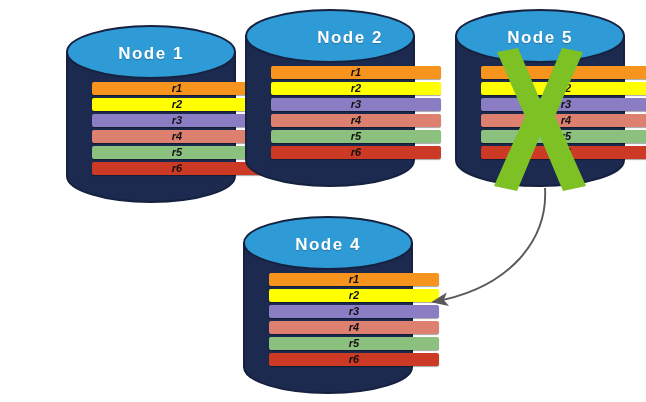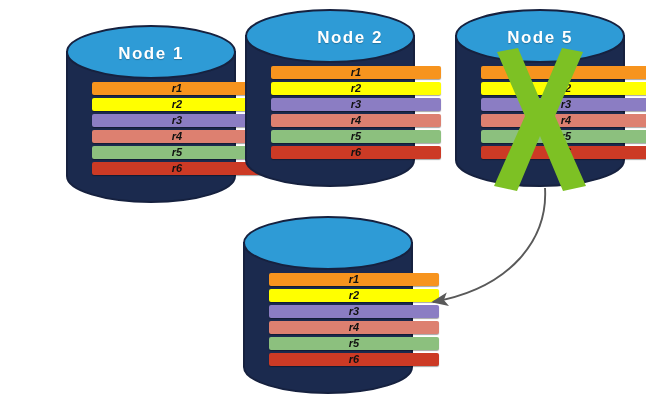--- a/index.html
+++ b/index.html
@@ -184,20 +184,21 @@
     <svg class="cross-layer" width="170" height="200" viewBox="0 0 170 200">
       <path d="M42,44 L63,40 L85,92 L107,40 L128,44 L100,108 L131,178 L108,183 L85,128 L62,183 L39,178 L70,108 Z" fill="#7DC124"></path>
     </svg>
   </div>
 
   <div class="node" style="left:243px; top:215px; width:170px; height:180px;">
     <svg class="node-svg" width="170" height="180" viewBox="0 0 170 180">
       <path d="M1,28 L1,152 A84,26 0 0 0 169,152 L169,28 Z" fill="#1B2A4E" stroke="#16213F" stroke-width="2"></path>
       <ellipse cx="85" cy="28" rx="84" ry="26" fill="#2E9BD6" stroke="#16213F" stroke-width="2"></ellipse>
     </svg>
+    <div class="node-title" style="top:20px;">Node 4</div>
     <div class="rows" style="top:58px; padding:0 26px;">
       <div class="row" style="background:#F7941E;">
         <span class="row-label">r1</span>
       </div>
       <div class="row" style="background:#FFFF00;">
         <span class="row-label">r2</span>
       </div>
       <div class="row" style="background:#8B7DC3;">
         <span class="row-label">r3</span>
       </div>

